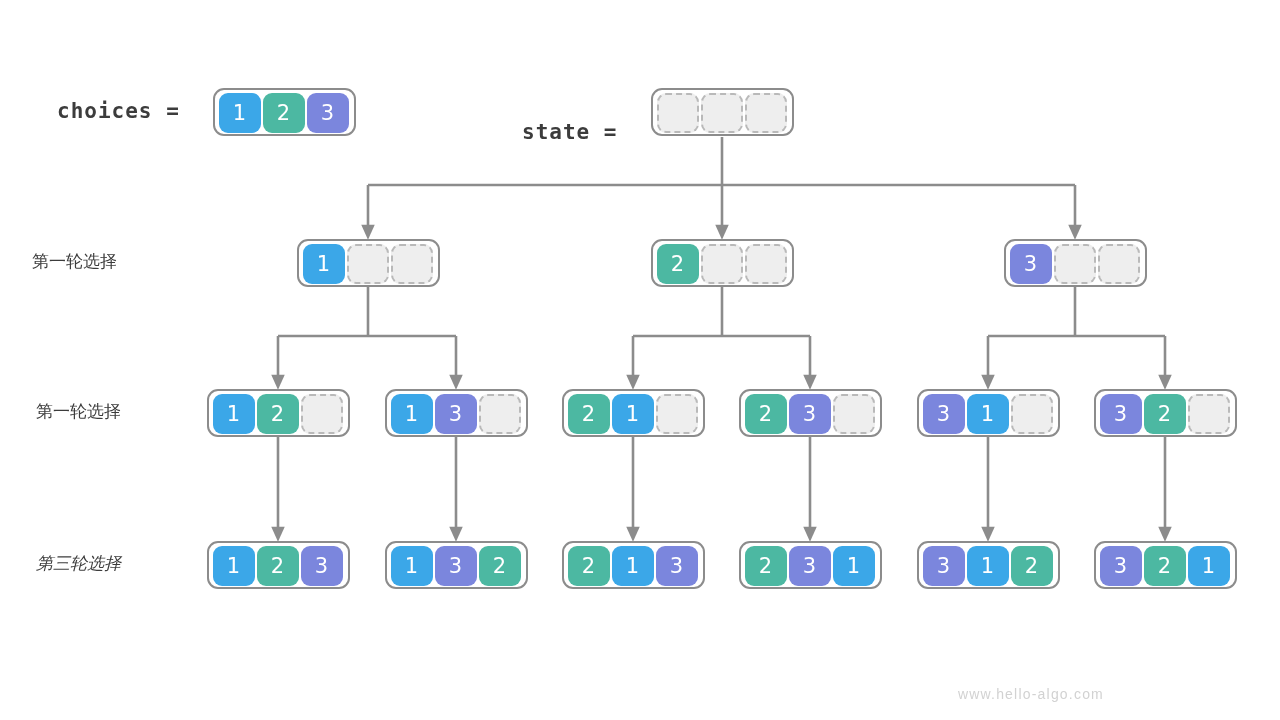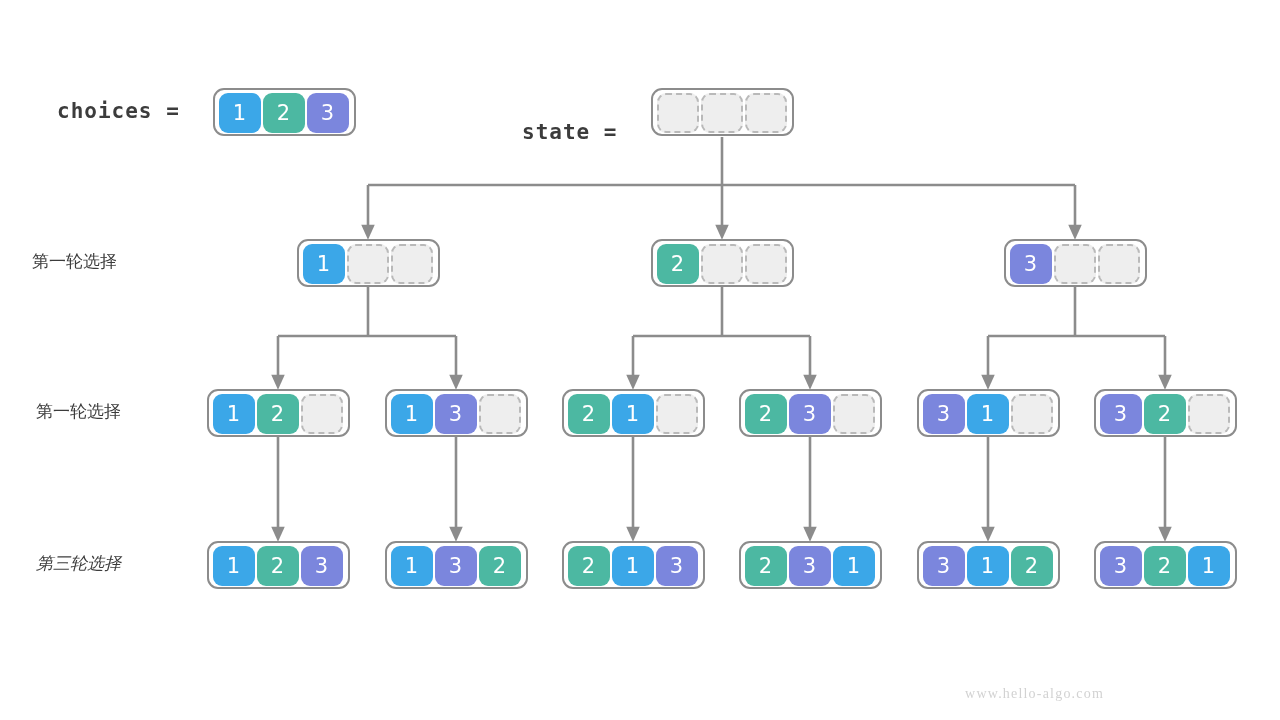--- a/index.html
+++ b/index.html
@@ -45,21 +45,21 @@
     position: absolute;
     font-family: "DejaVu Sans", "Liberation Sans", sans-serif;
     font-size: 17px;
     color: #3c3c3c;
     white-space: nowrap;
   }
   .watermark {
     position: absolute;
     right: 40px;
     bottom: 18px;
-    font-family: Liberation Serif, serif;
+    font-family: Liberation Sans, sans-serif;
     font-size: 14px;
     color: #d2d2d2;
     letter-spacing: 1.2px;
     white-space: nowrap;
     text-align: right;
   }
 
   
   .node {
     position: absolute;

